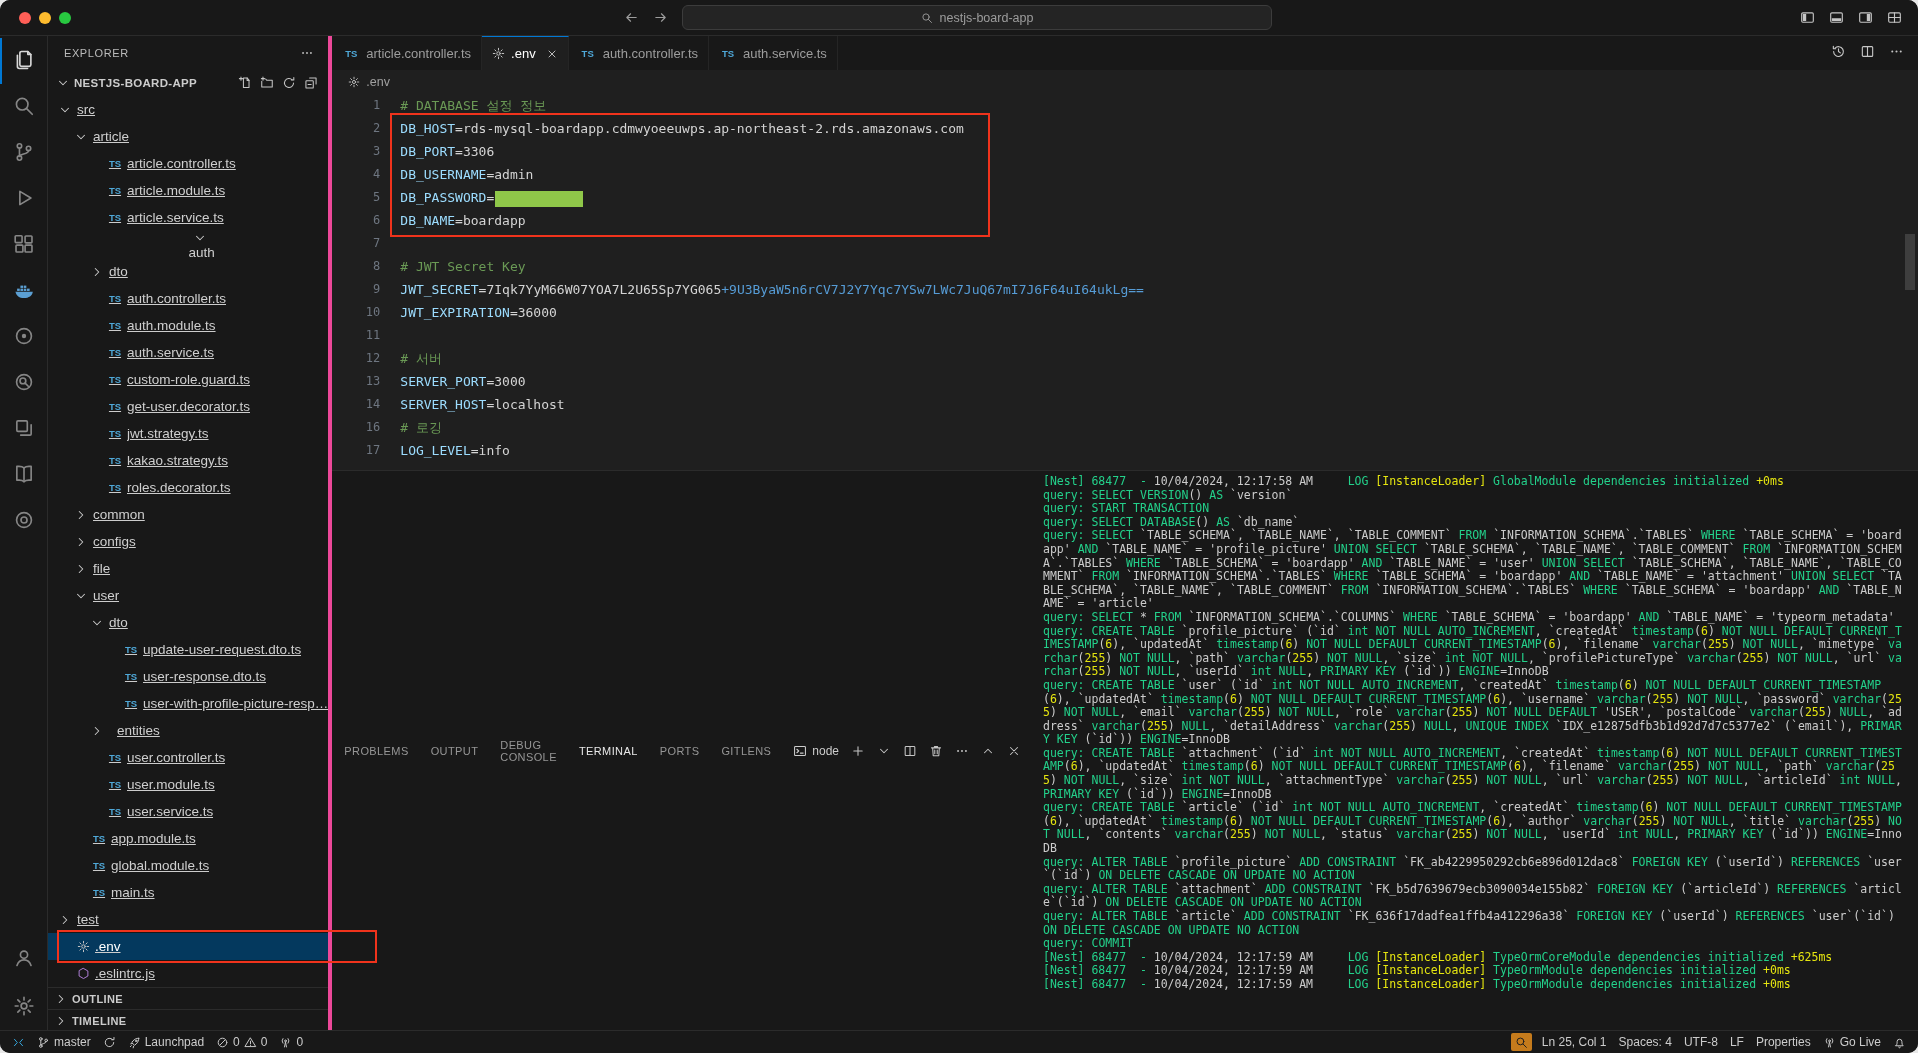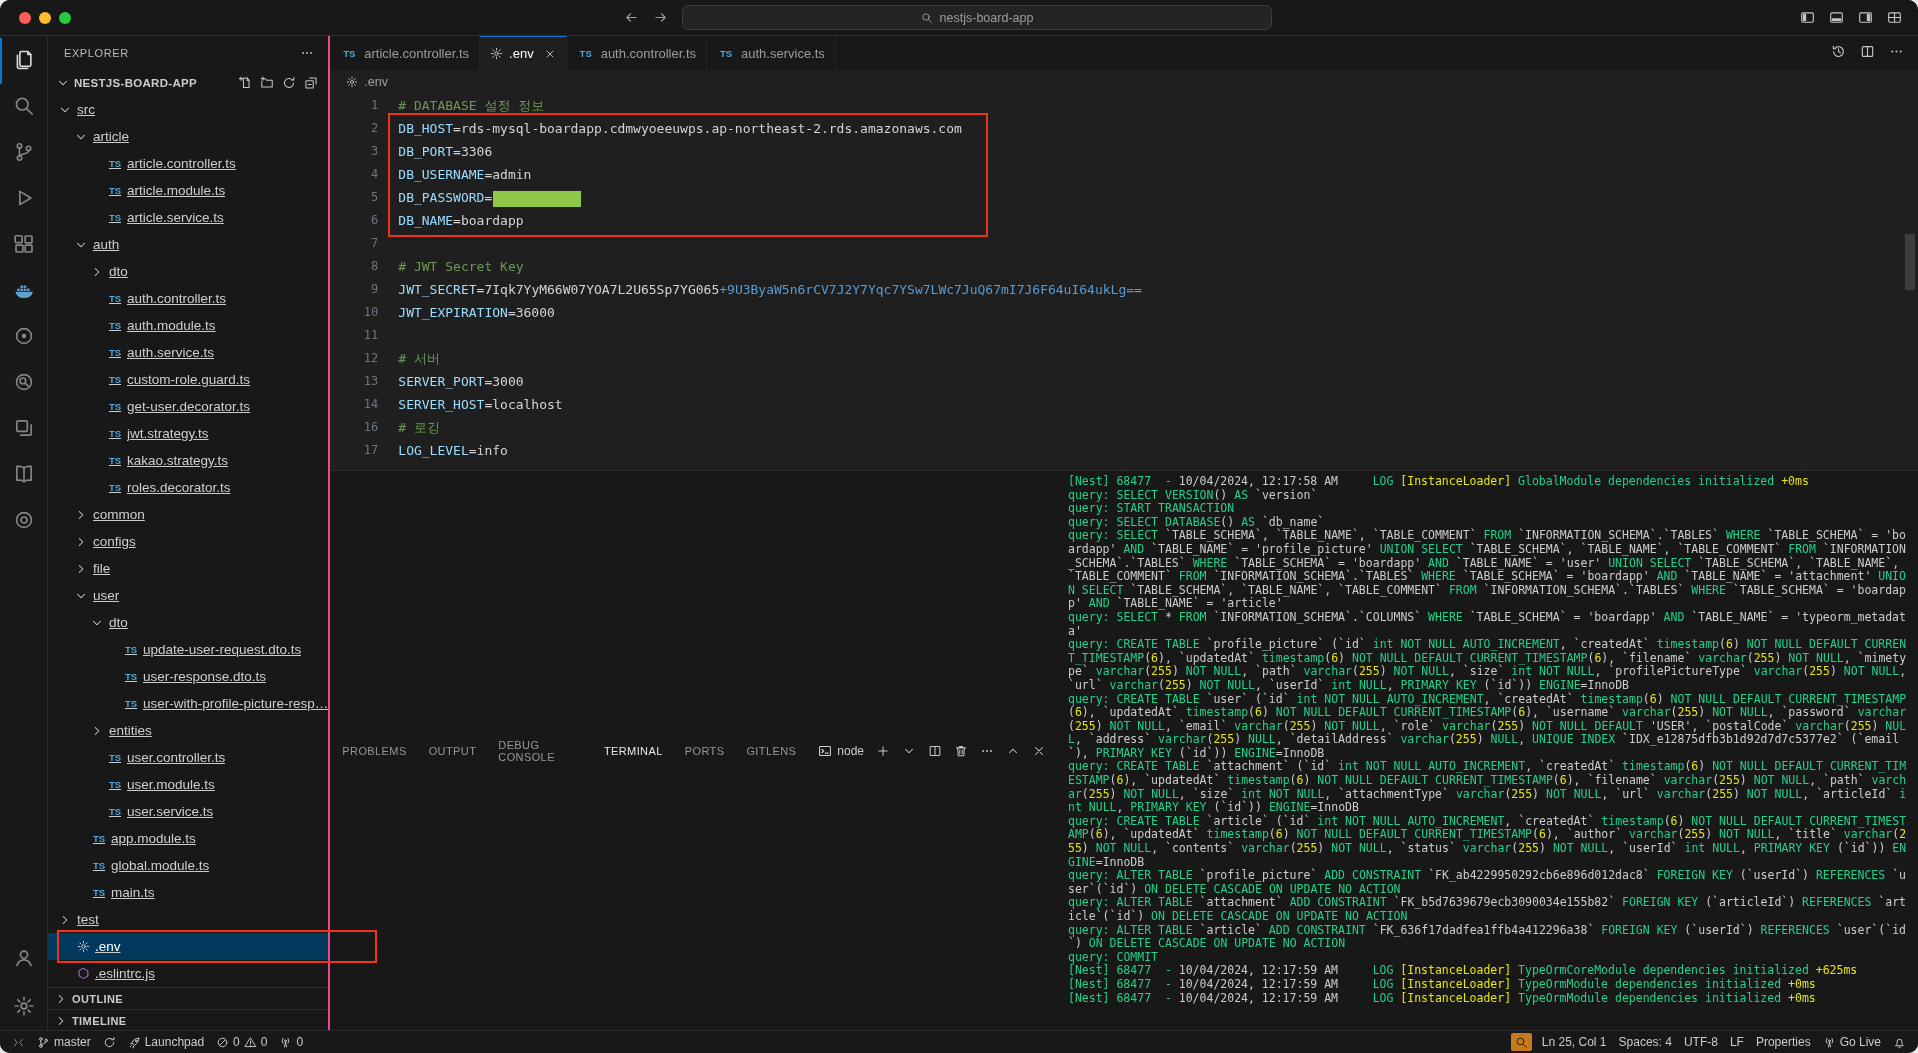--- a/index.html
+++ b/index.html
@@ -23,21 +23,21 @@
   .main { flex:1; display:flex; min-height:0; }
 
   
   .activitybar { flex:0 0 48px; background:#181818; border-right:1px solid #2b2b2b; display:flex; flex-direction:column; align-items:stretch; padding-top:2px; }
   .ab-item { height:46px; display:flex; align-items:center; justify-content:center; color:#868686; border-left:2px solid transparent; border-right:2px solid transparent; cursor:pointer; }
   .ab-item.active { color:#d7d7d7; border-left-color:#0078d4; }
   .ab-item.docker { color:#5b9fd3; }
   .ab-bottom { margin-top:auto; padding-bottom:4px; }
 
   
-  .sidebar { flex:0 0 250px; background:#181818; border-right:2px solid #ec4899; display:flex; flex-direction:column; min-height:0; }
+  .sidebar { flex:0 0 250px; background:#181818; border-right:4px solid #ec4899; display:flex; flex-direction:column; min-height:0; }
   .sidebar-header { flex:0 0 34px; display:flex; align-items:center; justify-content:space-between; padding:0 14px 0 16px; font-size:11px; letter-spacing:.6px; color:#bbbbbb; }
   .project-row { flex:0 0 26px; display:flex; align-items:center; font-size:11.5px; font-weight:700; letter-spacing:.3px; color:#cccccc; padding-left:6px; }
   .project-row .proj-label { margin-left:2px; white-space:nowrap; }
   .proj-actions { margin-left:auto; display:flex; gap:8px; padding-right:10px; color:#c5c5c5; }
   .proj-actions span { display:inline-flex; }
   .file-tree { flex:0 0 891px; overflow:hidden;text-decoration:underline; }
   .tree-row { height:27px; display:flex; align-items:center; font-size:13.5px; color:#cfcfcf; white-space:nowrap; cursor:pointer; position:relative; }
   .tree-row.selected { background:#04395e; color:#ffffff; }
   .tr-chev { width:18px; display:inline-flex; justify-content:center; flex:none; color:#cccccc; }
   .tr-spacer { width:18px; flex:none; display:inline-block; }
@@ -69,21 +69,21 @@
   .sg-blue { color:#569cd6; }
   .sg-redact { display:inline-block; width:88px; height:16px; background:#8fc749; vertical-align:middle; margin-left:1px; }
   .annotation-editor { position:absolute; left:58px; top:19px; width:600px; height:124px; border:2px solid #f0331c; pointer-events:none; z-index:5; }
   .ed-scroll { position:absolute; right:3px; top:140px; width:10px; height:56px; background:rgba(121,121,121,.35); }
 
   
   .panel { flex:0 0 561px; background:#181818; border-top:1px solid #2b2b2b; display:flex; flex-direction:row; min-height:0; }
   .panel-header { flex:0 0 33px; display:flex; align-items:stretch; padding:0 12px; }
   .panel-tabs { display:flex; }
   .panel-tab { font-size:11px; letter-spacing:.4px; color:#969696; margin-right:22px; display:flex; align-items:center; cursor:pointer; border-bottom:1px solid transparent; }
-  .panel-tab.active { color:#e7e7e7; border-bottom-color:#e7e7e7;margin-left:27px; }
+  .panel-tab.active { color:#e7e7e7; border-bottom-color:#e7e7e7; }
   .panel-actions { margin-left:auto; display:flex; align-items:center; gap:12px; color:#c5c5c5; }
   .pa-node { display:flex; align-items:center; gap:5px; font-size:12px; color:#cccccc; }
   .pa-btn { display:inline-flex; cursor:pointer; }
   .terminal { flex:1; overflow:hidden; padding:4px 10px 0 10px; font-family:"DejaVu Sans Mono","Liberation Mono",monospace; font-size:11.5px; line-height:13.6px; word-break:break-all; white-space:pre-wrap; }
   .t-g { color:#23d18b; } .t-y { color:#e5e510; } .t-w { color:#cccccc; } .t-k { color:#23d18b; } .t-n { color:#e5e510; }
 
   
   .statusbar { flex:0 0 22px; background:#181818; border-top:1px solid #2b2b2b; display:flex; align-items:center; font-size:12px; padding:0 6px; color:#cccccc; }
   .sb-left, .sb-right { display:flex; align-items:center; height:22px; }
   .sb-right { margin-left:auto; }
@@ -322,132 +322,132 @@
           <div class="tree-row" style="padding-left: 40px;">
             <span class="tr-spacer"></span>
             <span class="ts-badge">TS</span>
             <span class="tr-label">article.module.ts</span>
           </div>
           <div class="tree-row" style="padding-left: 40px;">
             <span class="tr-spacer"></span>
             <span class="ts-badge">TS</span>
             <span class="tr-label">article.service.ts</span>
           </div>
+          <div class="tree-row" style="padding-left: 24px; flex-direction: column;">
+            <span class="tr-chev">
+              <svg width="14" height="14" viewBox="0 0 16 16" fill="none" stroke="currentColor" stroke-width="1.2" stroke-linecap="round" stroke-linejoin="round">
+                <path d="M4 6l4 4 4-4"></path>
+              </svg>
+            </span>
+            <span class="tr-label">auth</span>
+          </div>
+          <div class="tree-row" style="padding-left: 40px;">
+            <span class="tr-chev">
+              <svg width="14" height="14" viewBox="0 0 16 16" fill="none" stroke="currentColor" stroke-width="1.2" stroke-linecap="round" stroke-linejoin="round">
+                <path d="M6 4l4 4-4 4"></path>
+              </svg>
+            </span>
+            <span class="tr-label">dto</span>
+          </div>
+          <div class="tree-row" style="padding-left: 40px;">
+            <span class="tr-spacer"></span>
+            <span class="ts-badge">TS</span>
+            <span class="tr-label">auth.controller.ts</span>
+          </div>
+          <div class="tree-row" style="padding-left: 40px;">
+            <span class="tr-spacer"></span>
+            <span class="ts-badge">TS</span>
+            <span class="tr-label">auth.module.ts</span>
+          </div>
+          <div class="tree-row" style="padding-left: 40px;">
+            <span class="tr-spacer"></span>
+            <span class="ts-badge">TS</span>
+            <span class="tr-label">auth.service.ts</span>
+          </div>
+          <div class="tree-row" style="padding-left: 40px;">
+            <span class="tr-spacer"></span>
+            <span class="ts-badge">TS</span>
+            <span class="tr-label">custom-role.guard.ts</span>
+          </div>
+          <div class="tree-row" style="padding-left: 40px;">
+            <span class="tr-spacer"></span>
+            <span class="ts-badge">TS</span>
+            <span class="tr-label">get-user.decorator.ts</span>
+          </div>
+          <div class="tree-row" style="padding-left: 40px;">
+            <span class="tr-spacer"></span>
+            <span class="ts-badge">TS</span>
+            <span class="tr-label">jwt.strategy.ts</span>
+          </div>
+          <div class="tree-row" style="padding-left: 40px;">
+            <span class="tr-spacer"></span>
+            <span class="ts-badge">TS</span>
+            <span class="tr-label">kakao.strategy.ts</span>
+          </div>
+          <div class="tree-row" style="padding-left: 40px;">
+            <span class="tr-spacer"></span>
+            <span class="ts-badge">TS</span>
+            <span class="tr-label">roles.decorator.ts</span>
+          </div>
           <div class="tree-row" style="padding-left: 24px;">
             <span class="tr-chev">
               <svg width="14" height="14" viewBox="0 0 16 16" fill="none" stroke="currentColor" stroke-width="1.2" stroke-linecap="round" stroke-linejoin="round">
+                <path d="M6 4l4 4-4 4"></path>
+              </svg>
+            </span>
+            <span class="tr-label">common</span>
+          </div>
+          <div class="tree-row" style="padding-left: 24px;">
+            <span class="tr-chev">
+              <svg width="14" height="14" viewBox="0 0 16 16" fill="none" stroke="currentColor" stroke-width="1.2" stroke-linecap="round" stroke-linejoin="round">
+                <path d="M6 4l4 4-4 4"></path>
+              </svg>
+            </span>
+            <span class="tr-label">configs</span>
+          </div>
+          <div class="tree-row" style="padding-left: 24px;">
+            <span class="tr-chev">
+              <svg width="14" height="14" viewBox="0 0 16 16" fill="none" stroke="currentColor" stroke-width="1.2" stroke-linecap="round" stroke-linejoin="round">
+                <path d="M6 4l4 4-4 4"></path>
+              </svg>
+            </span>
+            <span class="tr-label">file</span>
+          </div>
+          <div class="tree-row" style="padding-left: 24px;">
+            <span class="tr-chev">
+              <svg width="14" height="14" viewBox="0 0 16 16" fill="none" stroke="currentColor" stroke-width="1.2" stroke-linecap="round" stroke-linejoin="round">
                 <path d="M4 6l4 4 4-4"></path>
               </svg>
             </span>
-            <span class="tr-label">auth</span>
-          </div>
-          <div class="tree-row" style="padding-left: 40px;">
-            <span class="tr-chev">
-              <svg width="14" height="14" viewBox="0 0 16 16" fill="none" stroke="currentColor" stroke-width="1.2" stroke-linecap="round" stroke-linejoin="round">
-                <path d="M6 4l4 4-4 4"></path>
+            <span class="tr-label">user</span>
+          </div>
+          <div class="tree-row" style="padding-left: 40px;">
+            <span class="tr-chev">
+              <svg width="14" height="14" viewBox="0 0 16 16" fill="none" stroke="currentColor" stroke-width="1.2" stroke-linecap="round" stroke-linejoin="round">
+                <path d="M4 6l4 4 4-4"></path>
               </svg>
             </span>
             <span class="tr-label">dto</span>
           </div>
-          <div class="tree-row" style="padding-left: 40px;">
-            <span class="tr-spacer"></span>
-            <span class="ts-badge">TS</span>
-            <span class="tr-label">auth.controller.ts</span>
-          </div>
-          <div class="tree-row" style="padding-left: 40px;">
-            <span class="tr-spacer"></span>
-            <span class="ts-badge">TS</span>
-            <span class="tr-label">auth.module.ts</span>
-          </div>
-          <div class="tree-row" style="padding-left: 40px;">
-            <span class="tr-spacer"></span>
-            <span class="ts-badge">TS</span>
-            <span class="tr-label">auth.service.ts</span>
-          </div>
-          <div class="tree-row" style="padding-left: 40px;">
-            <span class="tr-spacer"></span>
-            <span class="ts-badge">TS</span>
-            <span class="tr-label">custom-role.guard.ts</span>
-          </div>
-          <div class="tree-row" style="padding-left: 40px;">
-            <span class="tr-spacer"></span>
-            <span class="ts-badge">TS</span>
-            <span class="tr-label">get-user.decorator.ts</span>
-          </div>
-          <div class="tree-row" style="padding-left: 40px;">
-            <span class="tr-spacer"></span>
-            <span class="ts-badge">TS</span>
-            <span class="tr-label">jwt.strategy.ts</span>
-          </div>
-          <div class="tree-row" style="padding-left: 40px;">
-            <span class="tr-spacer"></span>
-            <span class="ts-badge">TS</span>
-            <span class="tr-label">kakao.strategy.ts</span>
-          </div>
-          <div class="tree-row" style="padding-left: 40px;">
-            <span class="tr-spacer"></span>
-            <span class="ts-badge">TS</span>
-            <span class="tr-label">roles.decorator.ts</span>
-          </div>
-          <div class="tree-row" style="padding-left: 24px;">
-            <span class="tr-chev">
-              <svg width="14" height="14" viewBox="0 0 16 16" fill="none" stroke="currentColor" stroke-width="1.2" stroke-linecap="round" stroke-linejoin="round">
-                <path d="M6 4l4 4-4 4"></path>
-              </svg>
-            </span>
-            <span class="tr-label">common</span>
-          </div>
-          <div class="tree-row" style="padding-left: 24px;">
-            <span class="tr-chev">
-              <svg width="14" height="14" viewBox="0 0 16 16" fill="none" stroke="currentColor" stroke-width="1.2" stroke-linecap="round" stroke-linejoin="round">
-                <path d="M6 4l4 4-4 4"></path>
-              </svg>
-            </span>
-            <span class="tr-label">configs</span>
-          </div>
-          <div class="tree-row" style="padding-left: 24px;">
-            <span class="tr-chev">
-              <svg width="14" height="14" viewBox="0 0 16 16" fill="none" stroke="currentColor" stroke-width="1.2" stroke-linecap="round" stroke-linejoin="round">
-                <path d="M6 4l4 4-4 4"></path>
-              </svg>
-            </span>
-            <span class="tr-label">file</span>
-          </div>
-          <div class="tree-row" style="padding-left: 24px;">
-            <span class="tr-chev">
-              <svg width="14" height="14" viewBox="0 0 16 16" fill="none" stroke="currentColor" stroke-width="1.2" stroke-linecap="round" stroke-linejoin="round">
-                <path d="M4 6l4 4 4-4"></path>
-              </svg>
-            </span>
-            <span class="tr-label">user</span>
-          </div>
-          <div class="tree-row" style="padding-left: 40px;">
-            <span class="tr-chev">
-              <svg width="14" height="14" viewBox="0 0 16 16" fill="none" stroke="currentColor" stroke-width="1.2" stroke-linecap="round" stroke-linejoin="round">
-                <path d="M4 6l4 4 4-4"></path>
-              </svg>
-            </span>
-            <span class="tr-label">dto</span>
-          </div>
           <div class="tree-row" style="padding-left: 56px;">
             <span class="tr-spacer"></span>
             <span class="ts-badge">TS</span>
             <span class="tr-label">update-user-request.dto.ts</span>
           </div>
           <div class="tree-row" style="padding-left: 56px;">
             <span class="tr-spacer"></span>
             <span class="ts-badge">TS</span>
             <span class="tr-label">user-response.dto.ts</span>
           </div>
           <div class="tree-row" style="padding-left: 56px;">
             <span class="tr-spacer"></span>
             <span class="ts-badge">TS</span>
             <span class="tr-label">user-with-profile-picture-resp…</span>
           </div>
-          <div class="tree-row" style="padding-left: 40px;">
+          <div class="tree-row" style="padding-left: 40px; gap: 8px;">
             <span class="tr-chev">
               <svg width="14" height="14" viewBox="0 0 16 16" fill="none" stroke="currentColor" stroke-width="1.2" stroke-linecap="round" stroke-linejoin="round">
                 <path d="M6 4l4 4-4 4"></path>
               </svg>
             </span>
             <span class="tr-label">entities</span>
           </div>
           <div class="tree-row" style="padding-left: 40px;">
             <span class="tr-spacer"></span>
             <span class="ts-badge">TS</span>

